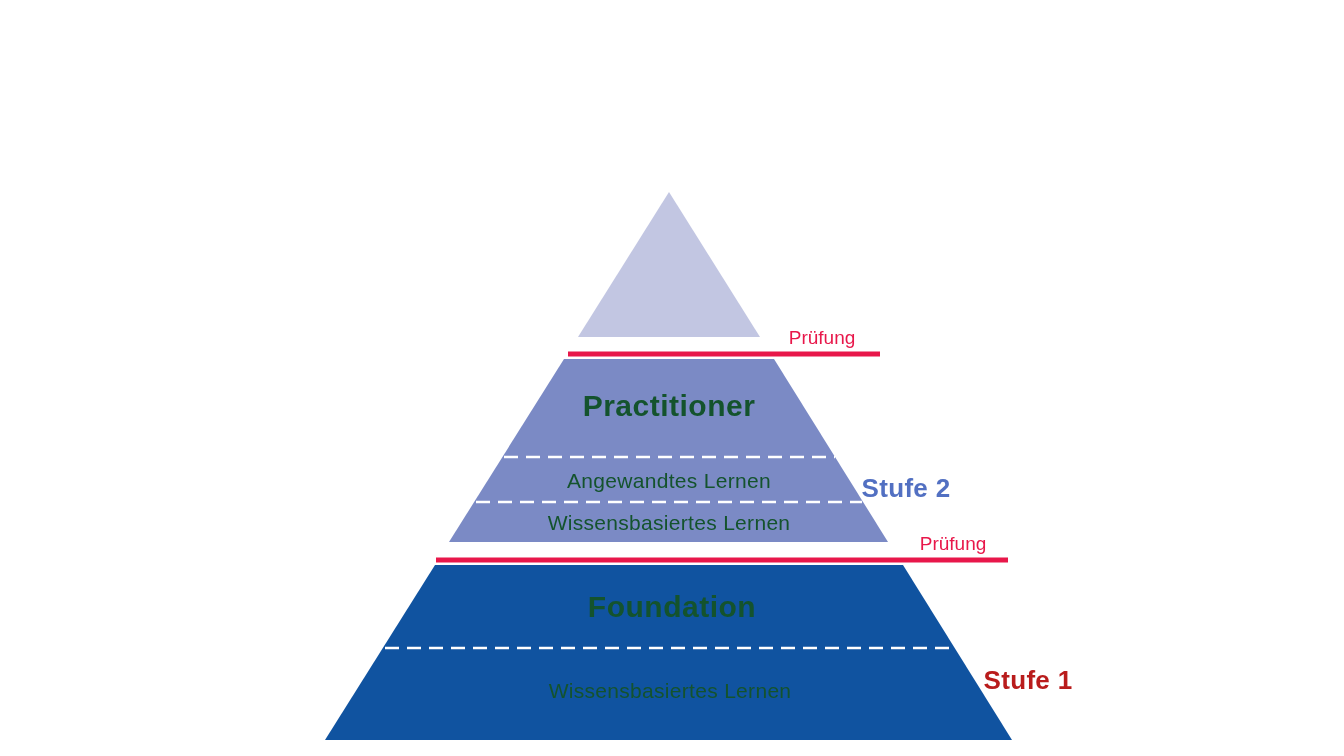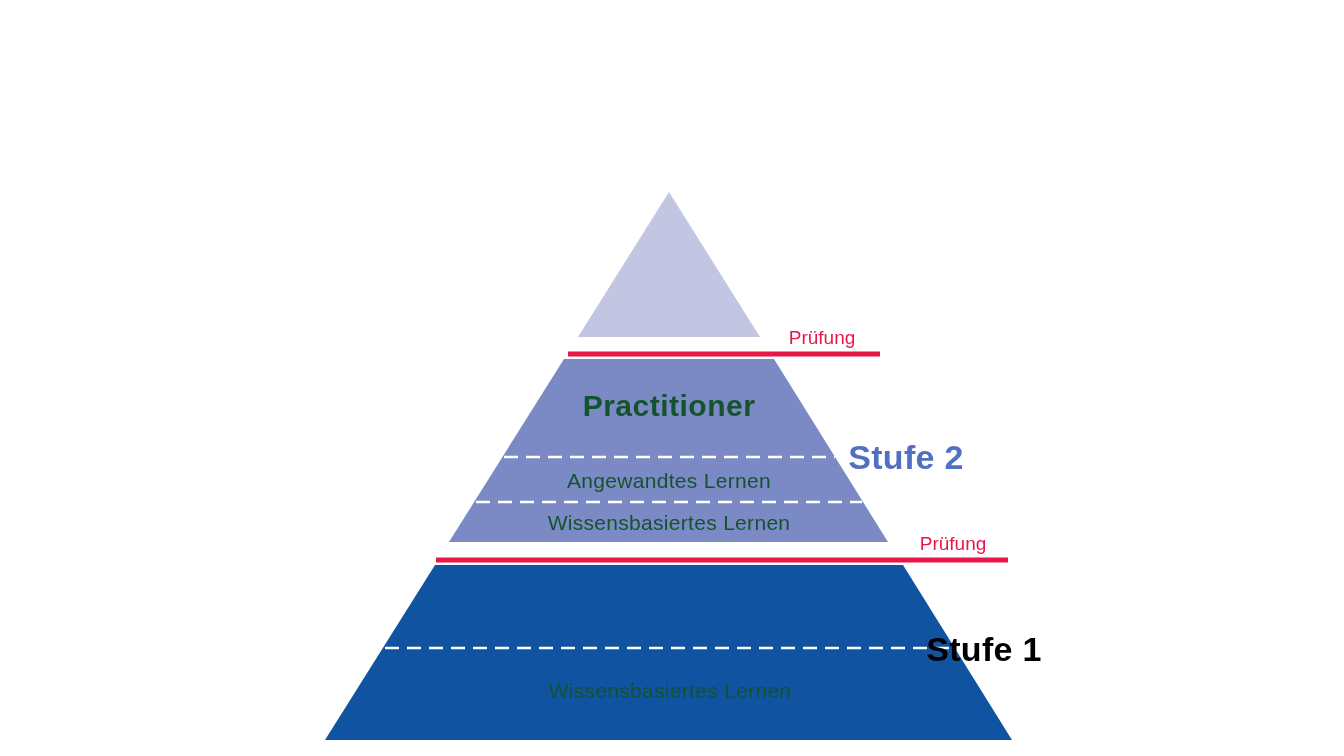--- a/index.html
+++ b/index.html
@@ -35,23 +35,24 @@
   .lbl.sub {
     font-size: 21px;
     font-weight: 400;
     letter-spacing: 0.3px;
   }
   .lbl.exam {
     font-size: 19px;
     font-weight: 400;
   }
   .lbl.stage-tag {
-    font-size: 34px;
+    font-size: 26px;
     font-weight: bold;
     letter-spacing: 0.3px;
+    margin-top: 31px;
   }
 </style>
 </head>
 <body>
 
 <div class="stage">
 
   <svg width="1344" height="756" viewBox="0 0 1344 756">
 
     <polygon points="669,192 760,337 578,337" fill="#c2c6e2"></polygon>
@@ -70,24 +71,25 @@
 
     <line x1="385" y1="648" x2="958" y2="648" stroke-width="2.5" stroke-dasharray="14,8" stroke="#ffffff"></line>
   </svg>
 
   <div class="lbl level-title" style="left:669px; top:406px;">Practitioner</div>
 
   <div class="lbl sub" style="left:669px; top:480px;">Angewandtes Lernen</div>
 
   <div class="lbl sub" style="left:669px; top:522px;">Wissensbasiertes Lernen</div>
 
+  <div class="lbl level-title" style="left:672px; top:607px;">Foundation</div>
 
   <div class="lbl sub" style="left:670px; top:690px;">Wissensbasiertes Lernen</div>
 
   <div class="lbl exam" style="left:822px; top:337px; color:#e8174a;">Prüfung</div>
 
   <div class="lbl exam" style="left:953px; top:543px; color:#e8174a;">Prüfung</div>
 
   <div class="lbl stage-tag" style="left:906px; top:457px; color:#5270c2;">Stufe 2</div>
 
-  <div class="lbl stage-tag" style="left:984px; top:649px; color:#000000;">Stufe 1</div>
+  <div class="lbl stage-tag" style="left:1028px; top:649px; color:#b91c1c;">Stufe 1</div>
 
 </div>
 
 </body></html>

